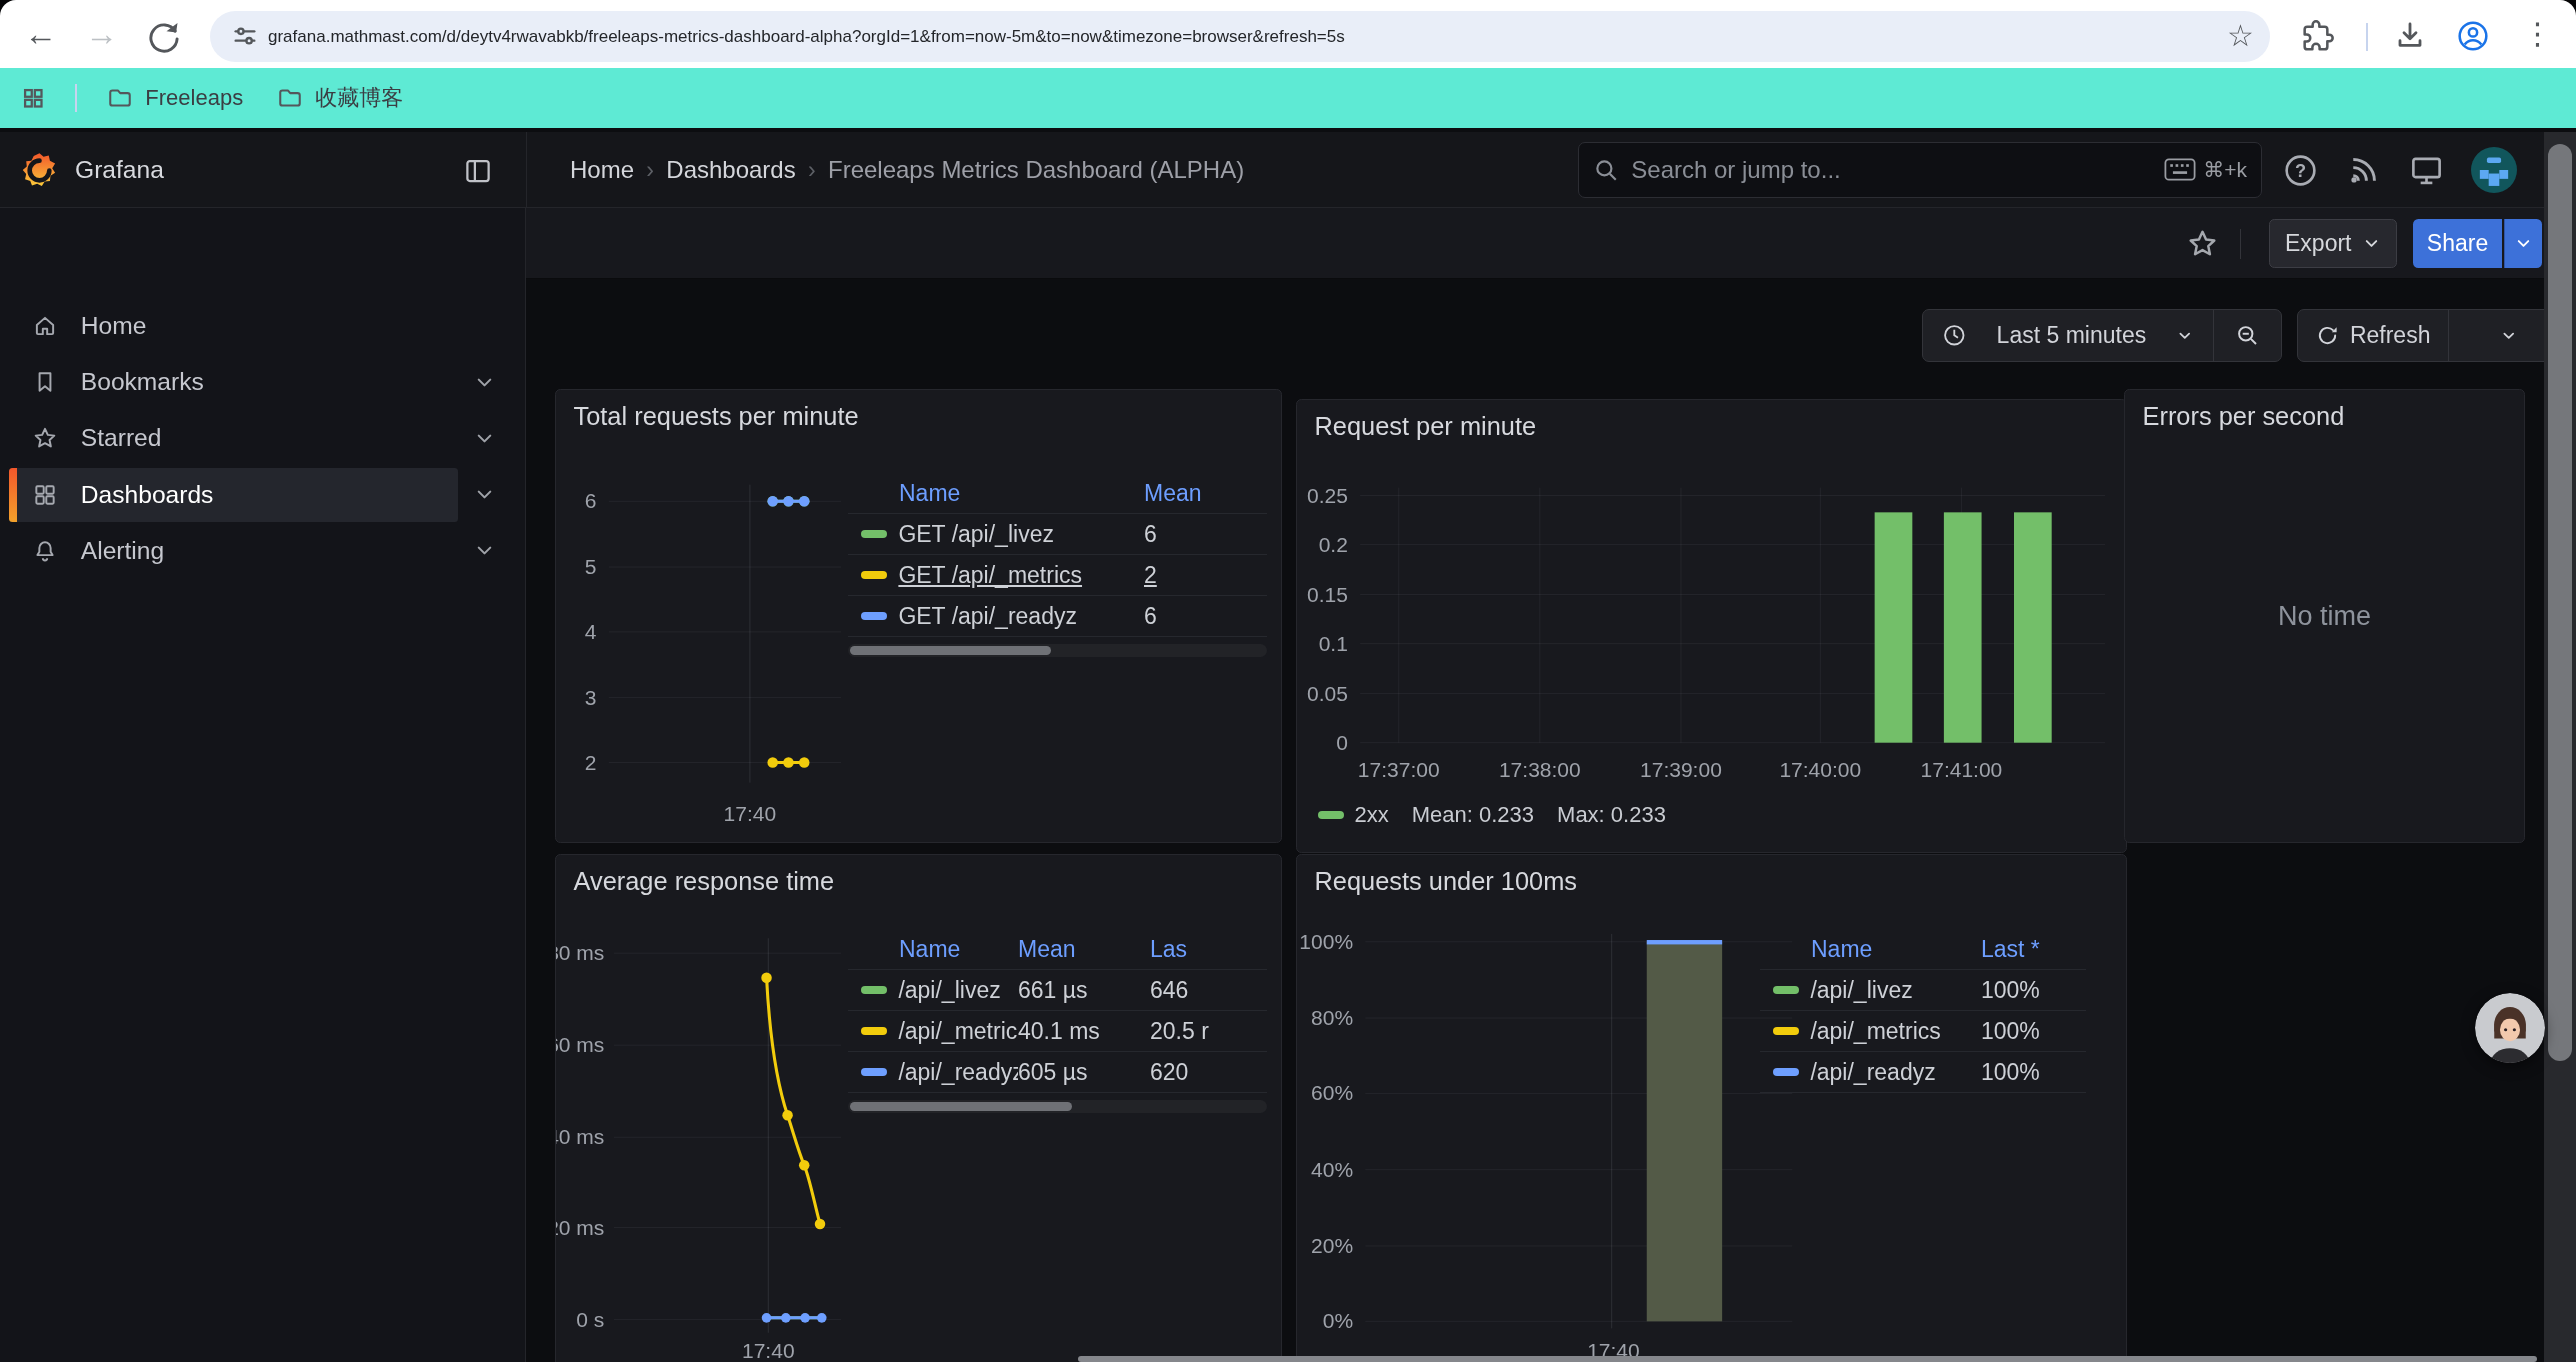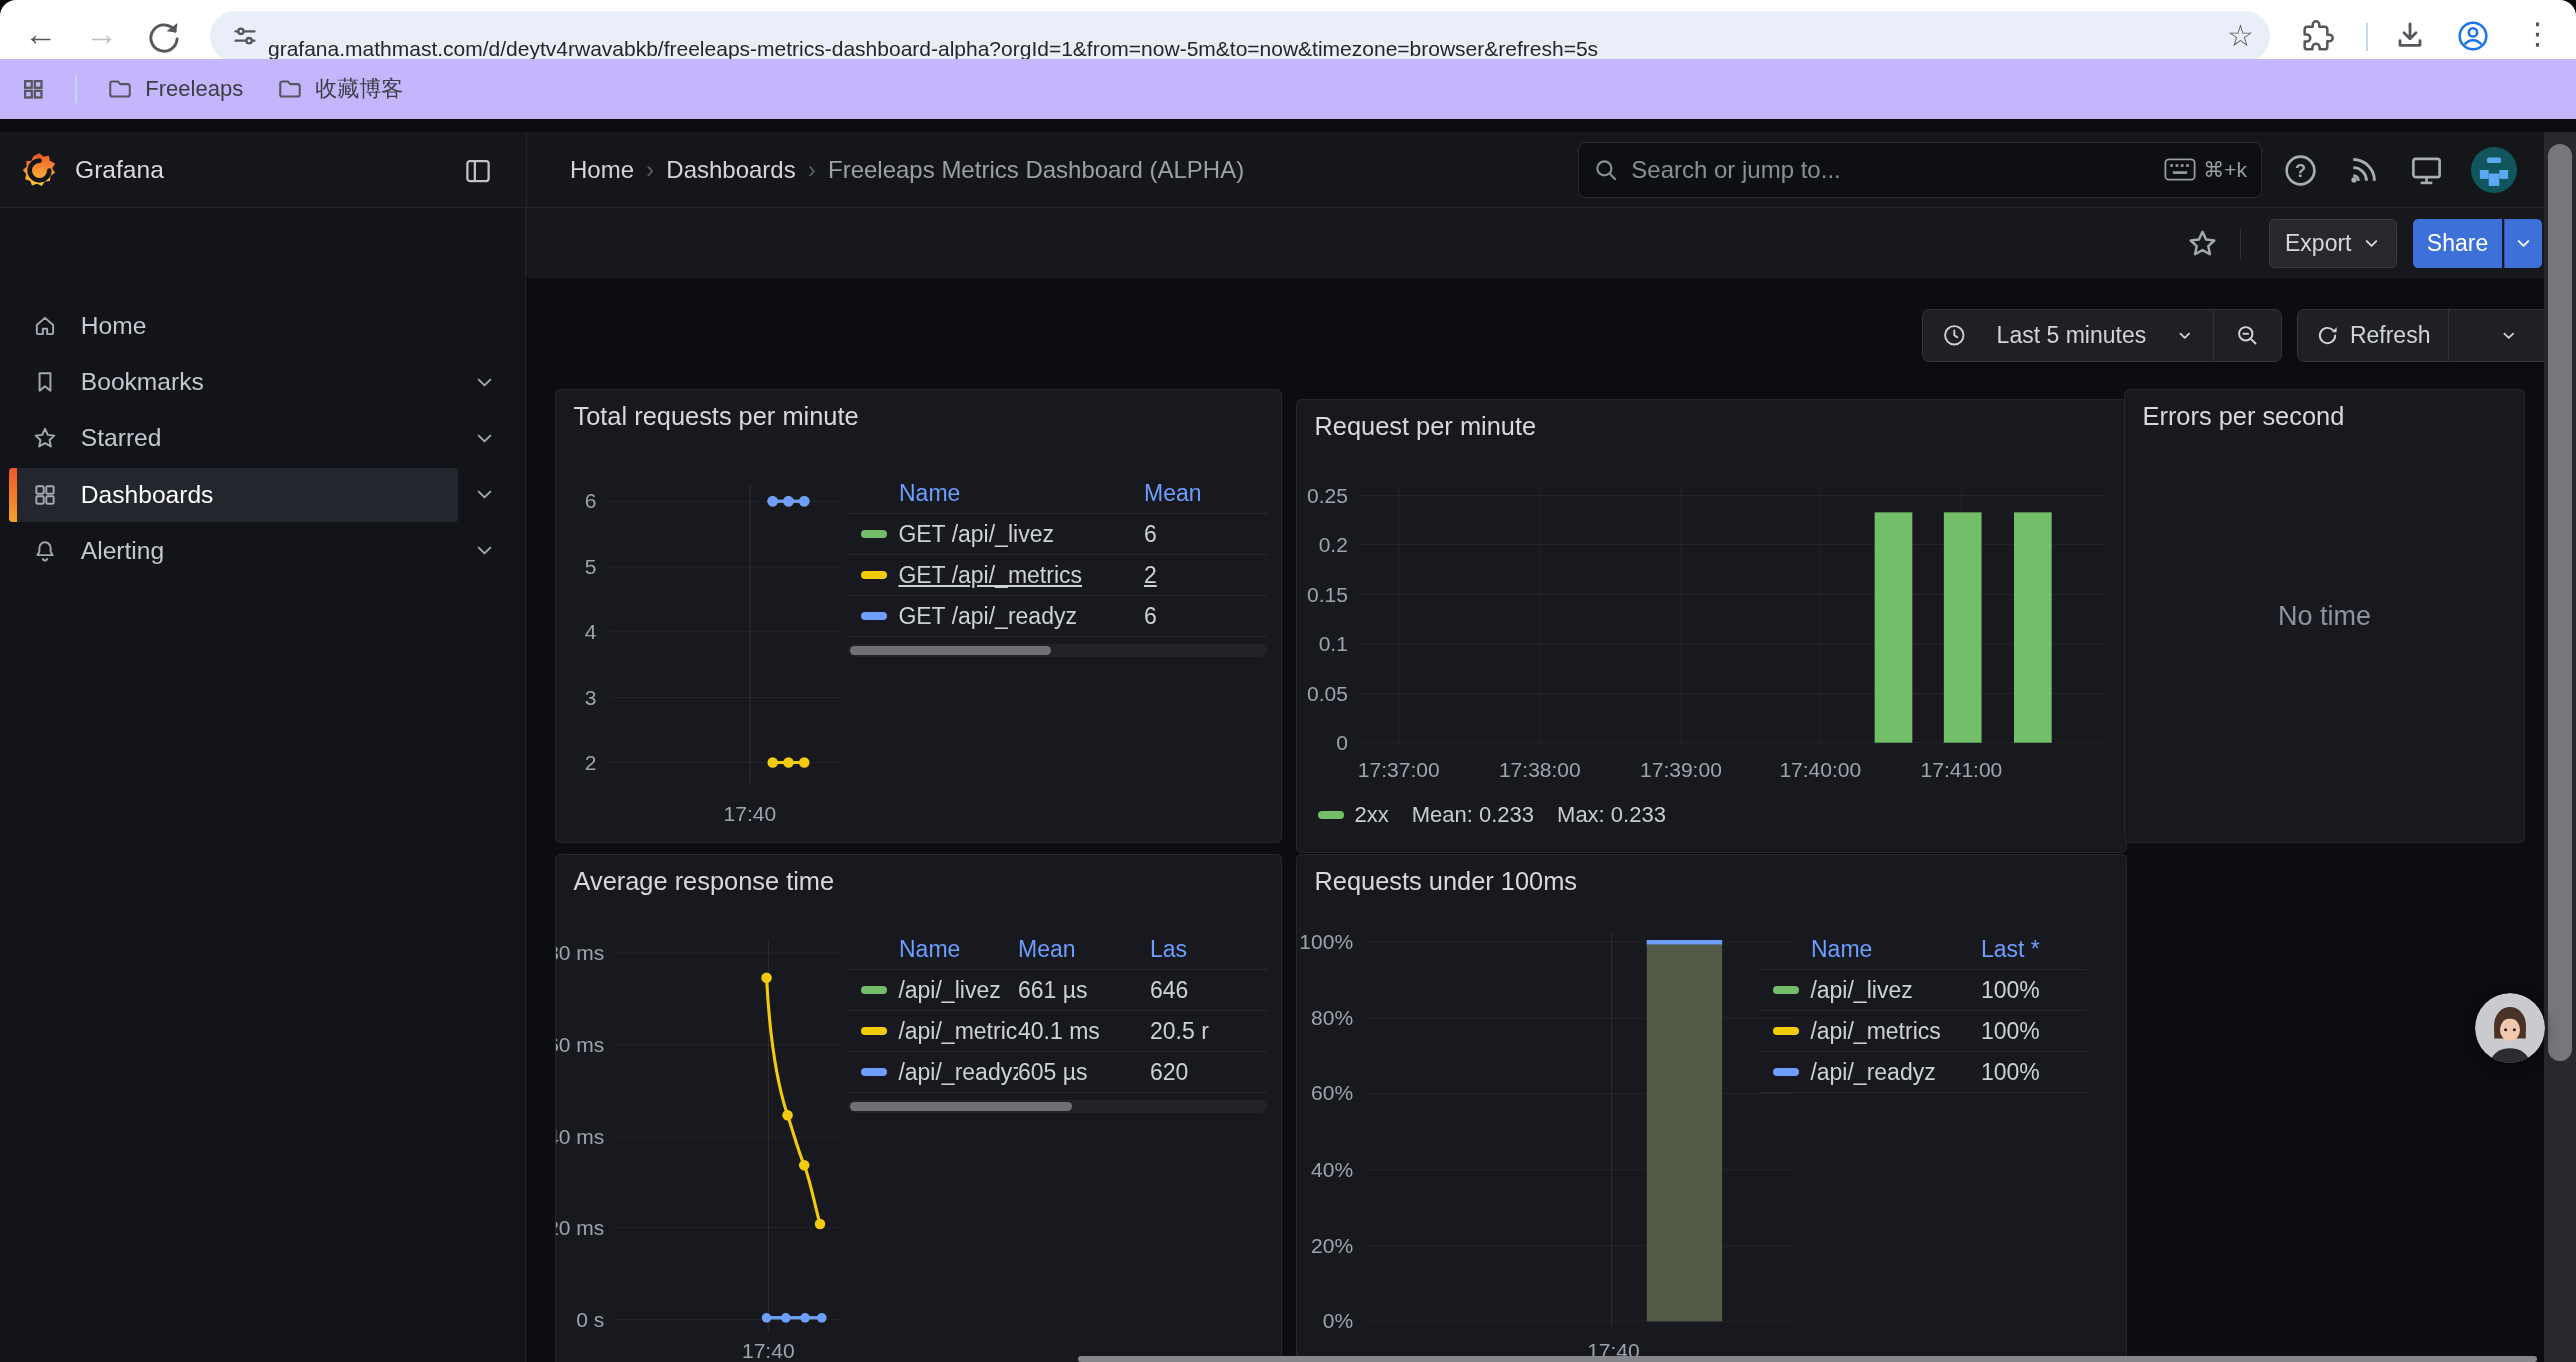--- a/index.html
+++ b/index.html
@@ -4,26 +4,26 @@
 <style>
   html,body{margin:0;padding:0;width:2576px;height:1363px;overflow:hidden;background:#050506;
     font-family:"Liberation Sans",sans-serif;-webkit-font-smoothing:antialiased;}
   .window{position:absolute;inset:0;border-radius:16px 16px 0 0;overflow:hidden;background:#0c0d10;}
   .abs{position:absolute;}
   
   .chrome-bar{position:absolute;left:0;top:0;width:2576px;height:72px;background:#ffffff;}
   .nav-glyph{position:absolute;top:0;height:72px;line-height:68px;font-size:33px;color:#54575b;text-align:center;width:49px;cursor:pointer;}
   .nav-glyph.disabled{color:#bcc0c4;}
   .url-pill{position:absolute;left:210px;top:10.5px;width:2060px;height:51px;border-radius:25.4px;background:#e9eef8;}
-  .url-text{position:absolute;left:58px;top:12px;height:51px;line-height:51px;font-size:21px;color:#24262a;white-space:nowrap;}
+  .url-text{position:absolute;left:58px;top:0;height:51px;line-height:51px;font-size:17px;color:#24262a;white-space:nowrap;}
   .pill-icon{position:absolute;top:11.4px;}
   .chrome-icon{position:absolute;top:20px;width:32px;height:32px;}
   .vdiv-l{position:absolute;width:1.8px;background:#c7d4ee;}
   
-  .bm-bar{position:absolute;left:0;top:59px;width:2576px;height:60px;background:#c4b5fd;}
+  .bm-bar{position:absolute;left:0;top:68px;width:2576px;height:60px;background:#5eead4;}
   .bm-item{position:absolute;top:10.5px;height:39px;display:flex;align-items:center;gap:12.3px;padding:0 14px;border-radius:19px;cursor:pointer;}
   .bm-label{font-size:22px;color:#3b3e43;white-space:nowrap;}
   
   .app{position:absolute;left:0;top:132px;width:2576px;height:1231px;background:#0c0d10;}
   .gf-header{position:absolute;left:0;top:0;width:2576px;height:76px;background:#15161a;border-bottom:0.9px solid #24252a;box-sizing:border-box;}
   .brand{position:absolute;left:75px;top:0;height:76px;line-height:76px;font-size:24.6px;color:#d8dadf;}
   .crumb{font-size:24px;color:#d4d6db;cursor:pointer;white-space:nowrap;}
   .crumb.current{color:#9d9fa7;cursor:default;}
   .crumb-sep{color:#5d6066;font-size:23px;padding:0 12.3px;}
   .breadcrumb{position:absolute;left:570px;top:0;height:76px;display:flex;align-items:center;}

